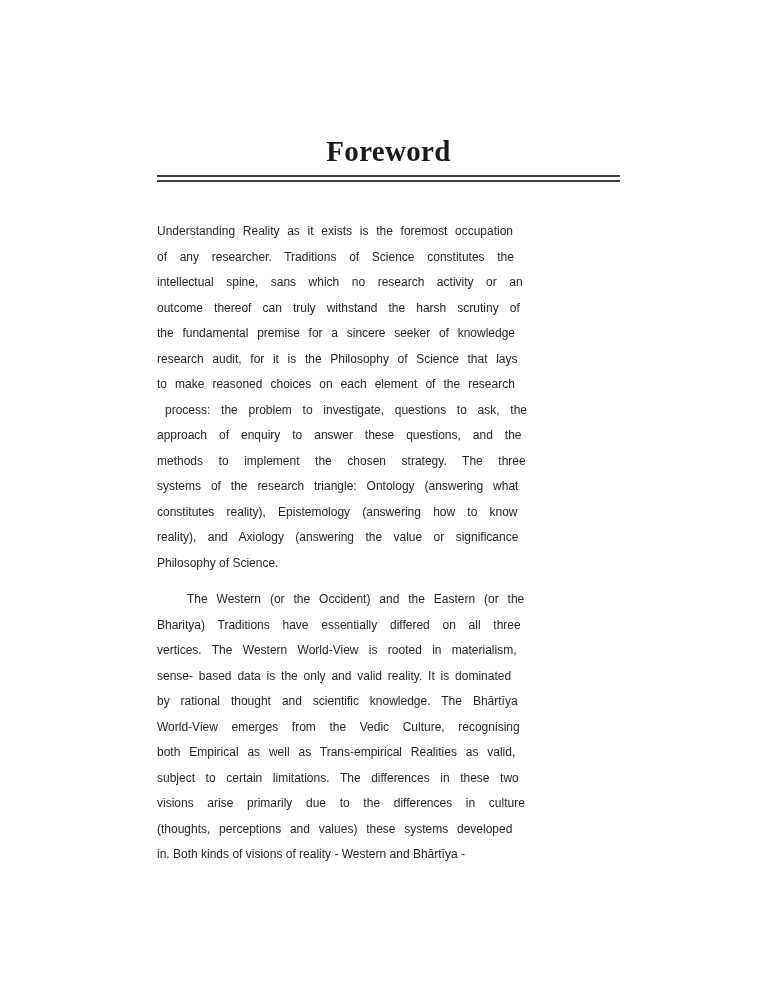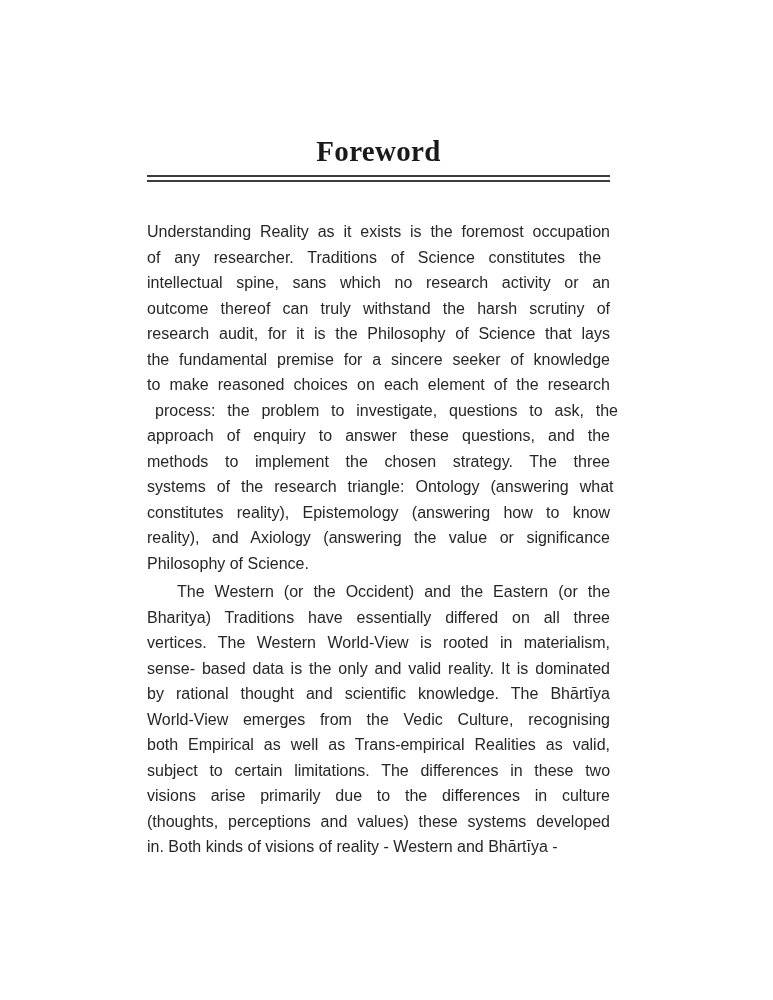--- a/index.html
+++ b/index.html
@@ -9,21 +9,21 @@
   }
   .page {
     position: relative;
     width: 773px;
     height: 1000px;
     background: var(--bg, #ffffff);
     overflow: hidden;
   }
   .content {
     position: absolute;
-    left: 147px;
+    left: 157px;
     top: 134px;
     width: 463px;
   }
   .title {
     margin: 0 0 7px 0;
     font-family: "Liberation Serif", serif;
     font-weight: bold;
     font-size: 29px;
     line-height: 34px;
     text-align: center;
@@ -31,48 +31,48 @@
     color: var(--title, #1a1a1a);
   }
   .rule {
     height: 3px;
     border-top: 2.5px solid var(--rule, #3d3d3d);
     border-bottom: 2px solid var(--rule, #3d3d3d);
   }
   .body {
     margin-top: 37px;
     font-family: "Liberation Sans", sans-serif;
-    font-size: 16px;
+    font-size: 12px;
     line-height: 25.5px;
     color: var(--text, #262626);
   }
   .para { margin: 0; }
-  .para + .para { margin-top: 3px; }
+  .para + .para { margin-top: 11px; }
   .line {
     white-space: nowrap;
   }
   .line.indent {
     text-indent: 30px;
   }
 </style>
 </head>
 <body>
 
 <div class="page">
   <div class="content">
     <h1 class="title">Foreword</h1>
     <div class="rule"></div>
     <div class="body">
         <div class="para">
           <div class="line"><span style="word-spacing: 4.4px;">Understanding Reality as it exists is the foremost occupation</span></div>
           <div class="line"><span style="word-spacing: 9.35px;">of any researcher. Traditions of Science constitutes the</span></div>
           <div class="line"><span style="word-spacing: 9.18px;">intellectual spine, sans which no research activity or an</span></div>
           <div class="line"><span style="word-spacing: 7.74px; text-align: right;">outcome thereof can truly withstand the harsh scrutiny of</span></div>
+          <div class="line"><span style="word-spacing: 5.4px;">the fundamental premise for a sincere seeker of knowledge</span></div>
           <div class="line"><span style="word-spacing: 5.3px;">research audit, for it is the Philosophy of Science that lays</span></div>
-          <div class="line"><span style="word-spacing: 5.4px;">the fundamental premise for a sincere seeker of knowledge</span></div>
           <div class="line"><span style="word-spacing: 4.7px;">to make reasoned choices on each element of the research</span></div>
           <div class="line"><span style="word-spacing: 7.4px; margin-left: 8px;">process: the problem to investigate, questions to ask, the</span></div>
           <div class="line"><span style="word-spacing: 8.62px;">approach of enquiry to answer these questions, and the</span></div>
           <div class="line"><span style="word-spacing: 12.23px;">methods to implement the chosen strategy. The three</span></div>
           <div class="line"><span style="word-spacing: 6.56px;">systems of the research triangle: Ontology (answering what</span></div>
           <div class="line"><span style="word-spacing: 8.84px;">constitutes reality), Epistemology (answering how to know</span></div>
           <div class="line"><span style="word-spacing: 8.08px;">reality), and Axiology (answering the value or significance</span></div>
           <div class="line last"><span>Philosophy of Science.</span></div>
         </div>
         <div class="para">

